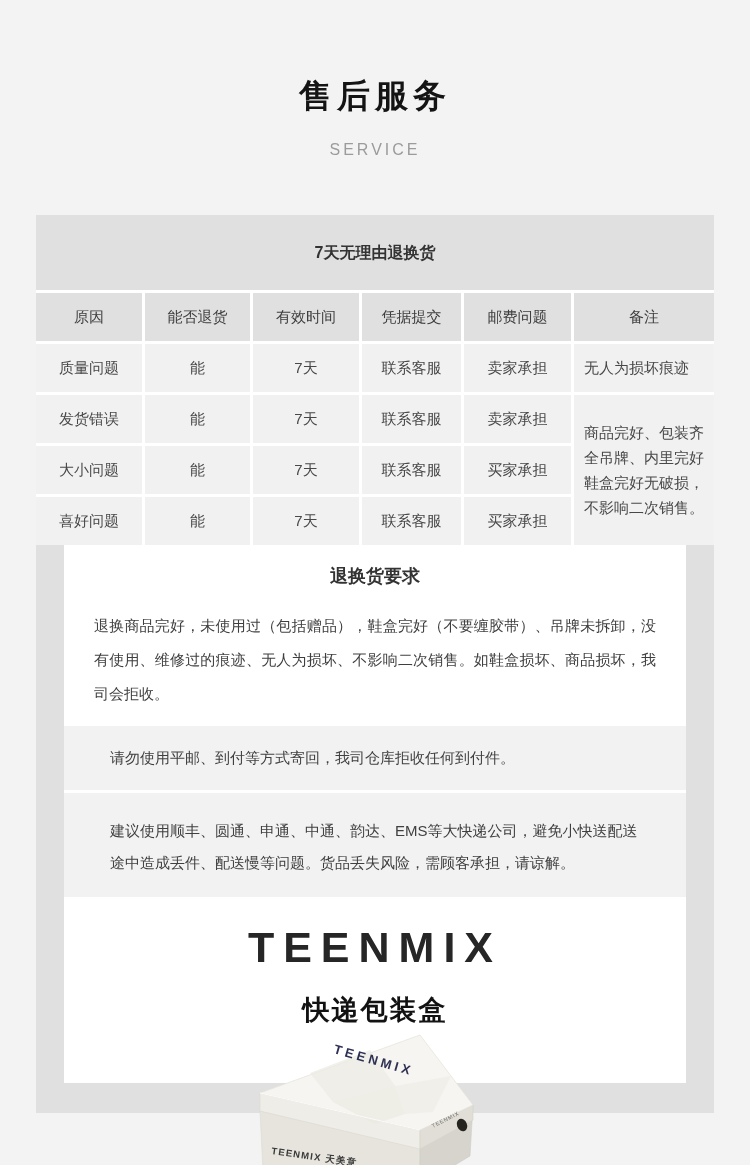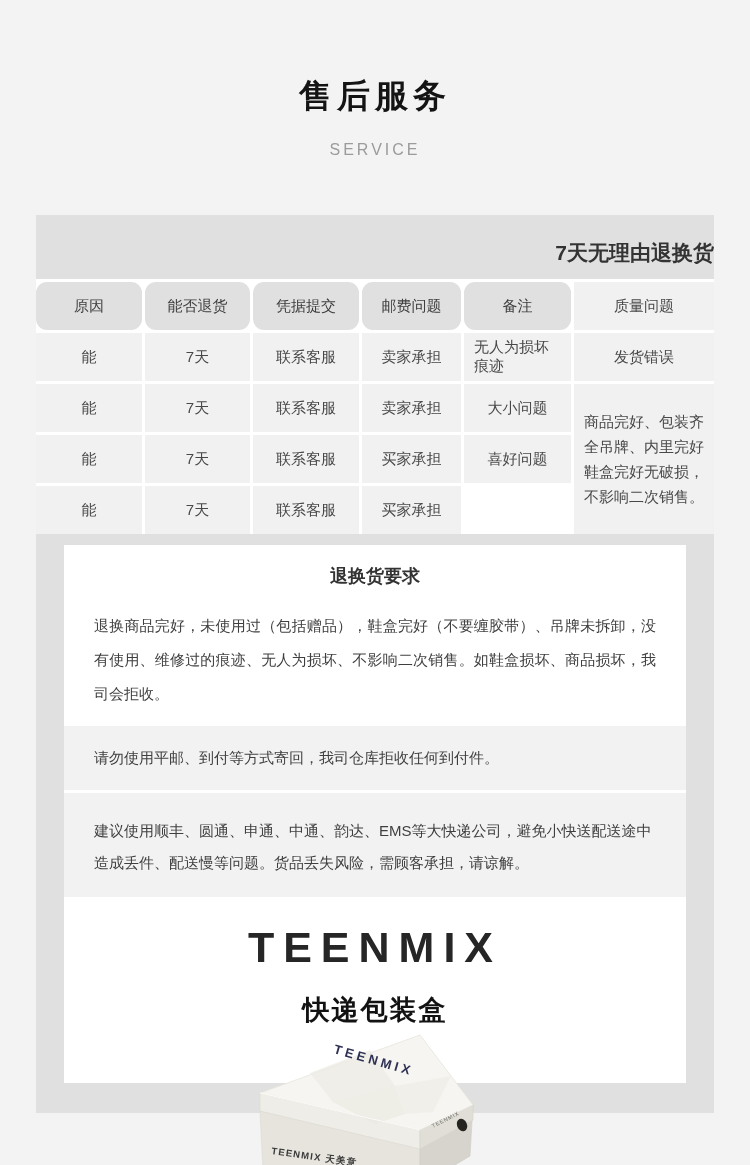--- a/index.html
+++ b/index.html
@@ -12,40 +12,40 @@
   }
   
   .page-header{position:absolute;top:74px;left:0;width:750px;text-align:center;}
   .page-title{font-size:33px;font-weight:bold;color:#141414;letter-spacing:5px;}
   .page-subtitle{margin-top:22px;font-size:16px;color:#9b9b9b;letter-spacing:3px;text-align:center;}
 
   
   .panel{position:absolute;left:36px;top:215px;width:678px;height:898px;background:#e0e0e0;}
 
   
-  .table-title{height:64px;line-height:75px;text-align:right;font-size:21px;font-weight:bold;color:#333;}
+  .table-title{height:75px;line-height:75px;text-align:center;font-size:16px;font-weight:bold;color:#333;}
   .tbl{
     display:grid;
     grid-template-columns:106px 105px 106px 99px 107px 1fr;
     grid-template-rows:48px 48px 48px 48px 48px;
     gap:3px;background:#ffffff;border-top:3px solid #ffffff;
   }
   .hcell{background:#e0e0e0;display:flex;align-items:center;justify-content:center;
-         font-size:15px;color:#3d3d3d;border-radius:11px;}
+         font-size:15px;color:#3d3d3d;}
   .cell{background:#f1f1f1;display:flex;align-items:center;justify-content:center;
         font-size:15px;color:#484848;}
   .cell-note{justify-content:flex-start;padding:0 10px;box-sizing:border-box;}
   .merged{grid-column:6;grid-row:3/6;background:#f1f1f1;display:flex;align-items:center;
           padding:0 10px;box-sizing:border-box;font-size:15px;line-height:25px;color:#484848;}
 
   
   .white-panel{position:absolute;left:28px;top:330px;width:622px;height:538px;background:#ffffff;}
   .req-title{padding-top:19px;text-align:center;font-size:18px;font-weight:bold;color:#333;}
   .req-para{margin:21px 30px 0;font-size:15px;line-height:34px;color:#3f3f3f;text-align:justify;}
-  .gray-row{background:#f2f2f2;margin-top:15px;padding:16px 30px;font-size:15px;
+  .gray-row{background:#f2f2f2;margin-top:15px;padding:16px 46px;font-size:15px;
             line-height:32px;color:#3f3f3f;}
   .gray-row.second{margin-top:3px;padding-top:22px;padding-bottom:18px;}
 
   
   .brand-section{display:flex;align-items:center;padding:26px 4px 0 4px;flex-direction:column;}
   .brand-left{width:316px;text-align:center;}
   .brand-name{font-size:43px;font-weight:600;letter-spacing:9px;color:#262626;}
   .brand-label{margin-top:20px;font-size:27px;font-weight:bold;letter-spacing:2px;color:#121212;}
   .box-wrap{flex:1;display:flex;justify-content:center;align-items:center;}
 </style>
@@ -58,20 +58,21 @@
 </div>
 
 <div class="panel">
 
   <div class="table-title">7天无理由退换货</div>
 
   <div class="tbl">
 
     <div class="hcell">原因</div>
     <div class="hcell">能否退货</div>
+    <div class="hcell">有效时间</div>
     <div class="hcell">凭据提交</div>
     <div class="hcell">邮费问题</div>
     <div class="hcell">备注</div>
 
     <div class="cell">质量问题</div>
     <div class="cell">能</div>
     <div class="cell">7天</div>
     <div class="cell">联系客服</div>
     <div class="cell">卖家承担</div>
     <div class="cell cell-note">无人为损坏痕迹</div>

